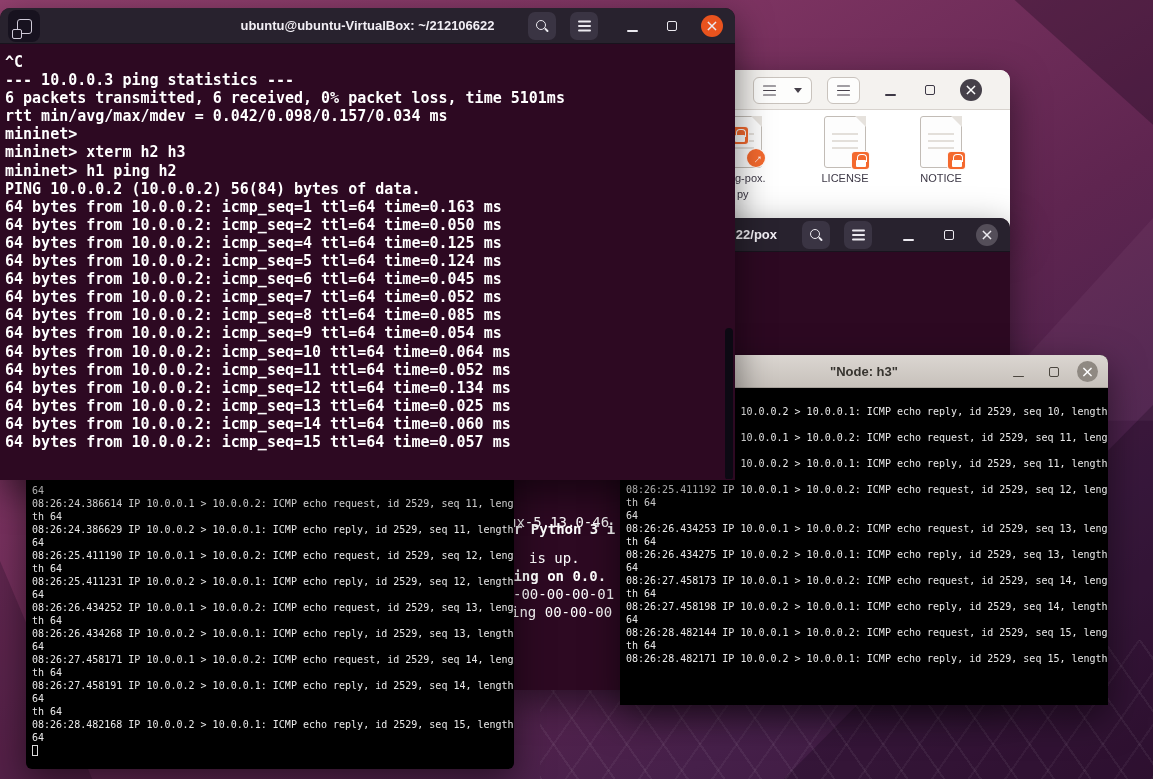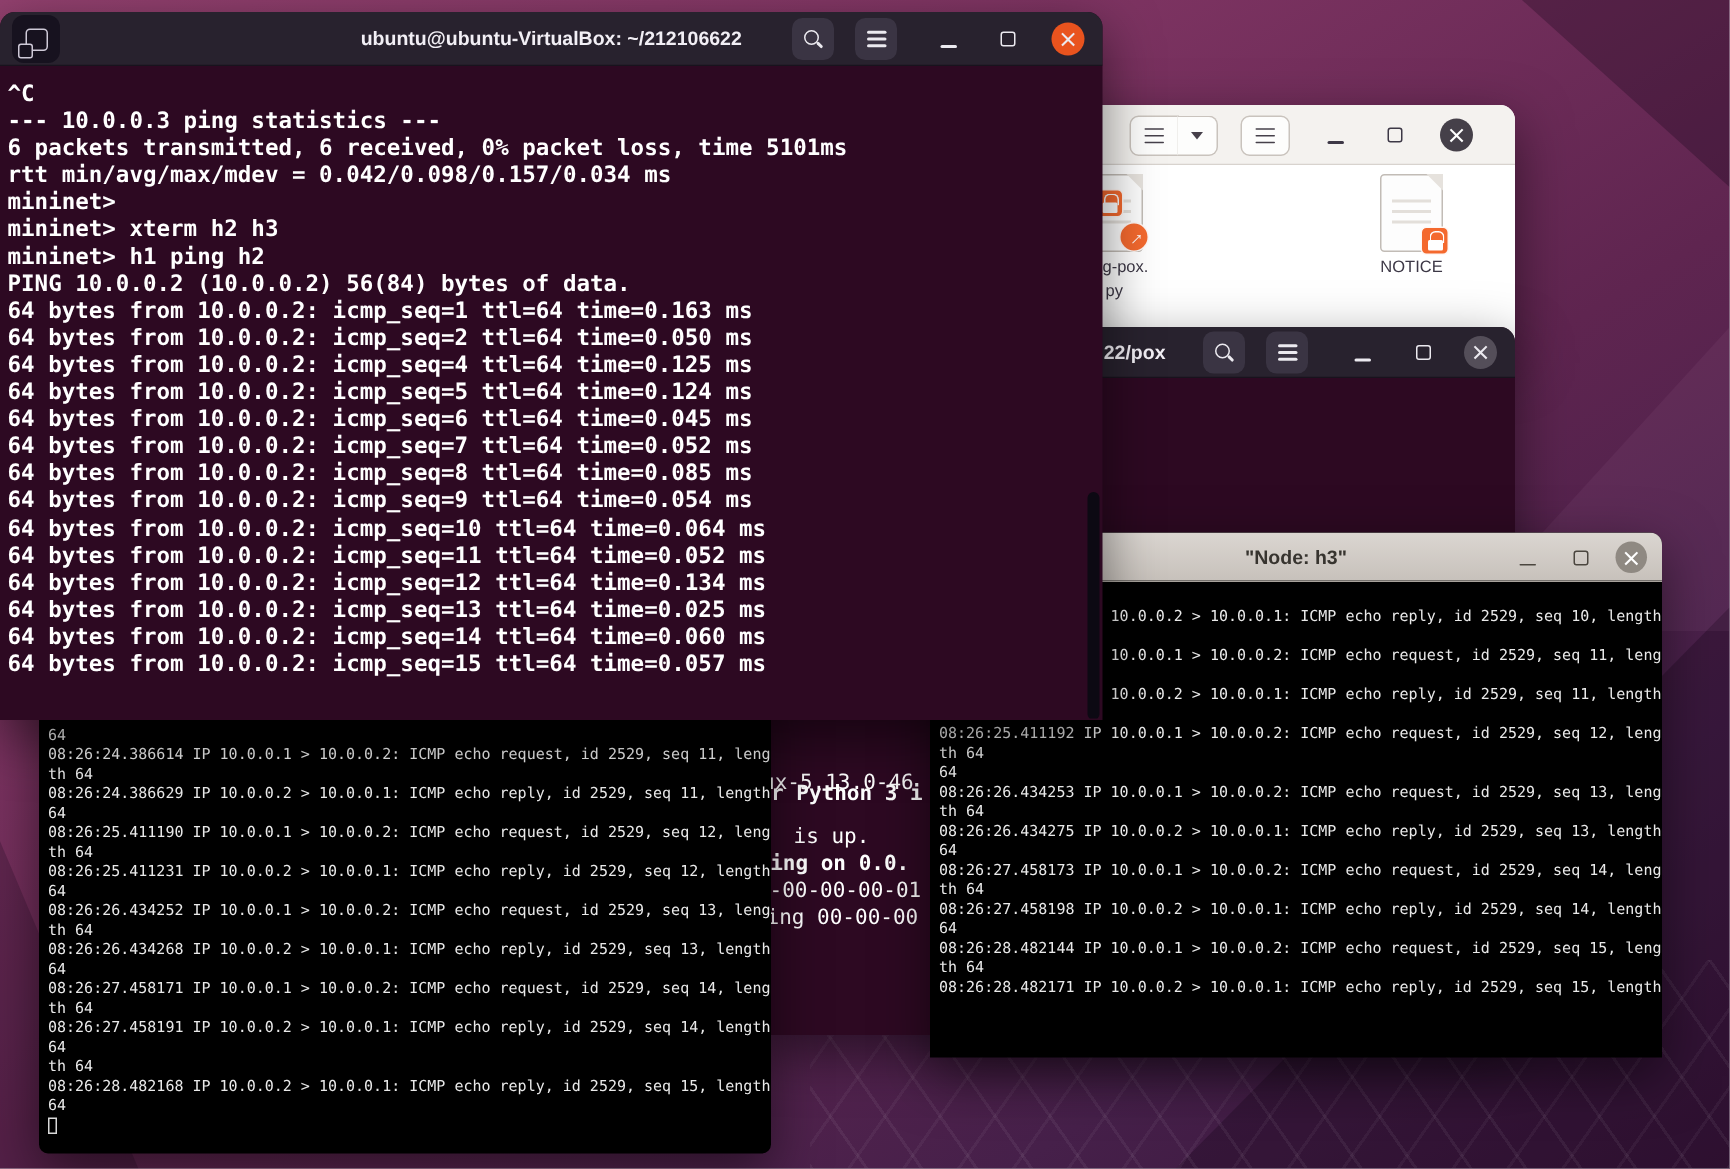--- a/index.html
+++ b/index.html
@@ -133,20 +133,26 @@
       <span class="i-close">×</span>
     </div>
   </div>
   <div class="fm-content">
     <div class="fm-item" style="left:0;width:84px">
       <div class="file-sheet" style="position:absolute;left:20px;top:2px"></div>
       <span class="emblem-lock" style="left:30px;top:12px"></span>
       <span class="emblem-link" style="left:46px;top:34px"><span>→</span></span>
       <div class="fm-label" style="left:35px;top:58px">g-pox.</div>
       <div class="fm-label" style="left:37px;top:74px">py</div>
+    </div>
+    <div class="fm-item" style="left:95px;width:100px">
+      <div class="file-sheet" style="position:absolute;left:29px;top:2px">
+        <span class="emblem-lock" style="right:-5px;bottom:-3px"></span>
+      </div>
+      <div class="fm-label" style="left:0;top:58px;width:100px;text-align:center">LICENSE</div>
     </div>
     <div class="fm-item" style="left:191px;width:100px">
       <div class="file-sheet" style="position:absolute;left:29px;top:2px">
         <span class="emblem-lock" style="right:-5px;bottom:-3px"></span>
       </div>
       <div class="fm-label" style="left:0;top:58px;width:100px;text-align:center">NOTICE</div>
     </div>
   </div>
 </div>
 

